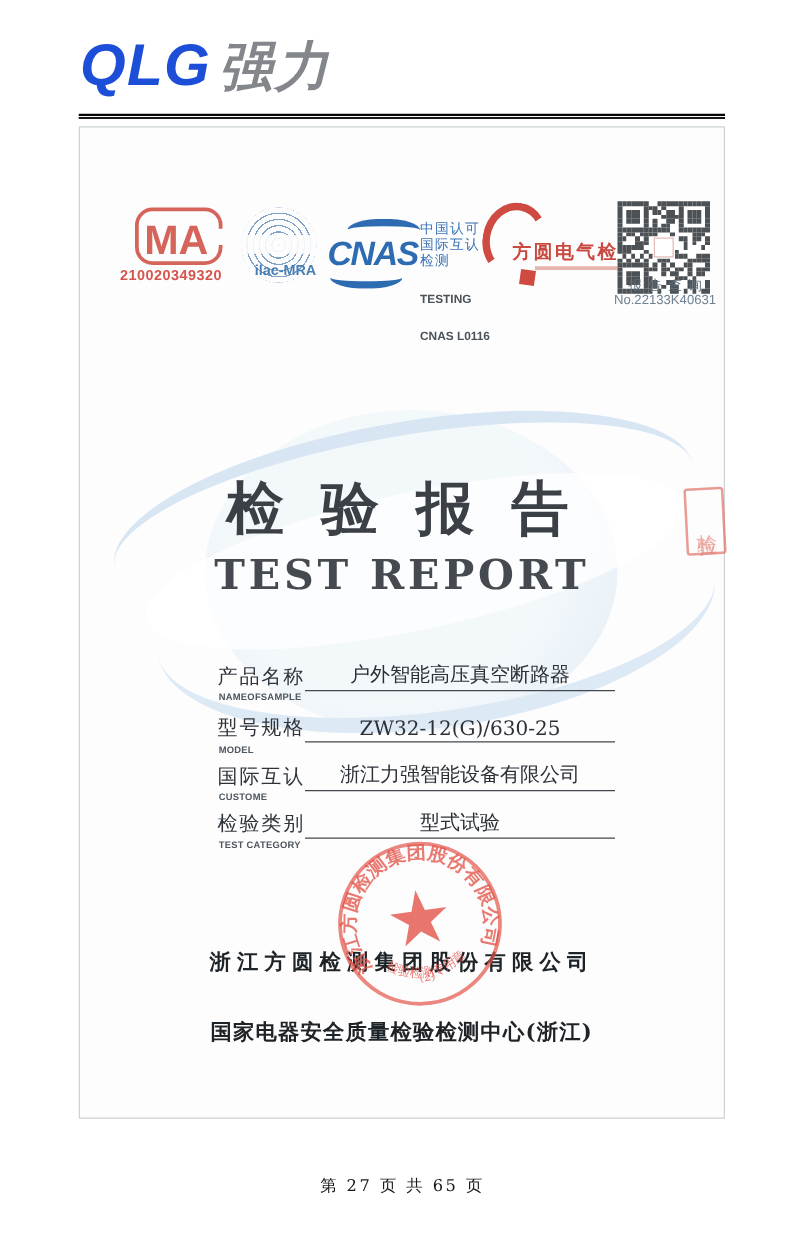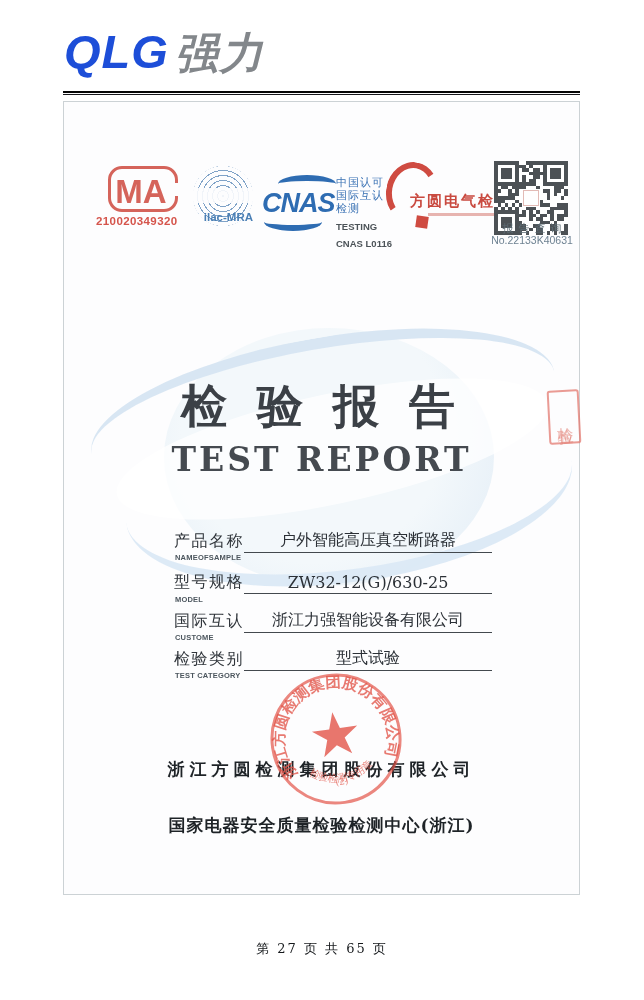--- a/index.html
+++ b/index.html
@@ -27,21 +27,21 @@
   .ilac .band { position:absolute; left:0; right:0; top:22px; height:15px; background:rgba(253,253,254,.9); }
   .ilac .txt { position:absolute; left:0; right:0; top:23px; text-align:right; font-family:"Liberation Sans",sans-serif; font-weight:bold; font-size:11.5px; color:#4a7fb5;margin-top:22px; }
 
   .cnas { position:absolute; left:198px; top:76px; width:76px; height:50px; }
   .cnas .arc-top { position:absolute; left:16px; top:-3px; width:58px; height:18px; border-top:6px solid #2e6cb2; border-radius:50%; }
   .cnas .arc-bot { position:absolute; left:2px; bottom:-3px; width:58px; height:18px; border-bottom:6px solid #2e6cb2; border-radius:50%; }
   .cnas .word { position:absolute; left:0; top:10px; font-family:"Liberation Sans",sans-serif; font-style:italic; font-weight:bold; font-size:27px; color:#2e6cb2; letter-spacing:-1px; }
 
   .cnas-text { position:absolute; left:272px; top:74px; width:70px; }
   .cnas-text .cn { font-size:11px; line-height:13px; color:#3a72b4; letter-spacing:1px; white-space:nowrap; }
-  .cnas-text .en { margin-top:6px; font-family:"Liberation Sans",sans-serif; font-weight:bold; font-size:9.5px; line-height:11px; color:#4c5358; white-space:nowrap; }
+  .cnas-text .en { margin-top:19px; font-family:"Liberation Sans",sans-serif; font-weight:bold; font-size:9.5px; line-height:11px; color:#4c5358; white-space:nowrap; }
 
   .fy { position:absolute; left:318px; top:58px; width:175px; height:84px; }
   .fy .cres { position:absolute; left:4px; top:2px; width:52px; height:60px; border:6px solid #cf4b41; border-radius:50%;
      border-right-color:transparent; border-bottom-color:transparent; transform:rotate(10deg); }
   .fy .sq { position:absolute; left:34px; top:56px; width:12px; height:12px; background:#cf4b41; transform:rotate(8deg); }
   .fy .name { position:absolute; left:28px; top:32px; font-size:15px; font-weight:bold; color:#c94a40; letter-spacing:2px; white-space:nowrap; }
   .fy .sub { position:absolute; left:46px; top:53px; width:86px; height:2.5px; background:rgba(203,92,82,.45); }
 
   .qr { position:absolute; left:430px; top:59px; width:74px; height:74px; display:grid;
      grid-template-columns:repeat(21,1fr); grid-template-rows:repeat(21,1fr); background:#ffffff; }

